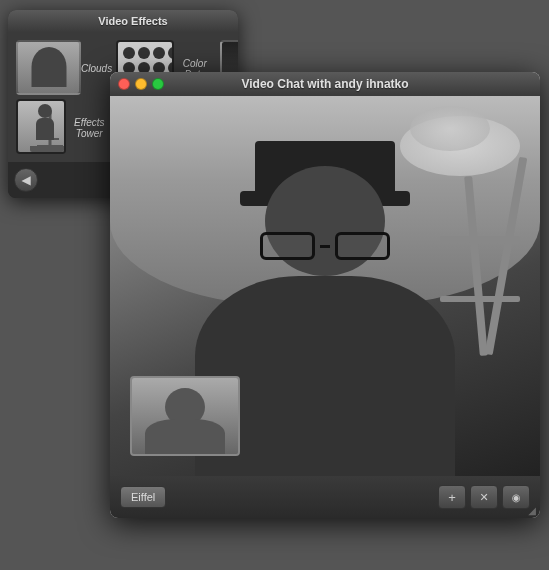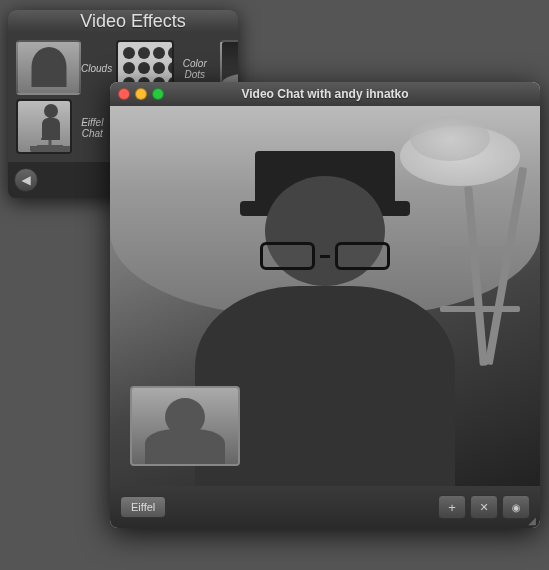--- a/index.html
+++ b/index.html
@@ -29,22 +29,22 @@
       background: linear-gradient(to bottom, #5a5a5a, #3a3a3a);
       height: 22px;
       display: flex;
       align-items: center;
       justify-content: center;
       position: relative;
     }
 
     .effects-titlebar-title {
       color: #e0e0e0;
-      font-size: 18px;
-      font-weight: normal;
+      font-size: 11px;
+      font-weight: bold;
       text-shadow: 0 1px 1px rgba(0,0,0,0.5);
       margin-left: 20px;
     }
 
     .effects-grid {
       display: grid;
       grid-template-columns: repeat(3, 1fr);
       gap: 4px;
       padding: 8px;
       background: #3a3a3a;
@@ -143,21 +143,21 @@
       display: flex;
       align-items: center;
       justify-content: center;
       color: #ccc;
       font-size: 12px;
     }
 
     
     .videochat-window {
       position: absolute;
-      top: 82px;
+      top: 72px;
       left: 110px;
       width: 430px;
       background: #e5e5e5;
       border-radius: 8px;
       box-shadow: 0 6px 30px rgba(0,0,0,0.8);
       overflow: hidden;
       z-index: 2;
     }
 
     .videochat-titlebar {
@@ -514,21 +514,21 @@
             <div style="position:absolute;bottom:5px;left:50%;transform:translateX(-50%);width:26px;height:2px;background:#555;"></div>
             <div style="position:absolute;bottom:0;left:0;width:40px;height:6px;background:#555;border-radius:0 0 2px 2px;"></div>
           </div>
 
           <div style="position:absolute;bottom:0;right:8px;width:22px;height:48px;">
             <div style="position:absolute;top:0;left:50%;transform:translateX(-50%);width:14px;height:14px;border-radius:50%;background:#444;"></div>
             <div style="position:absolute;top:14px;left:50%;transform:translateX(-50%);width:18px;height:22px;background:#444;border-radius:6px 6px 0 0;"></div>
           </div>
         </div>
       </div>
-      <span class="effect-label">Eiffel Chat</span>
+      <span class="effect-label">Effects Tower</span>
     </div>
 
     <div class="effect-item">
       <div class="effect-thumb selected">
         <div style="width:100%;height:100%;background:linear-gradient(to bottom,#999,#777);position:relative;display:flex;align-items:center;justify-content:center;">
 
           <div style="position:relative;width:55px;height:50px;">
             <div style="position:absolute;top:0;left:50%;transform:translateX(-50%);width:30px;height:14px;background:#333;border-radius:3px 3px 0 0;"></div>
             <div style="position:absolute;top:12px;left:50%;transform:translateX(-50%);width:35px;height:24px;background:#555;border-radius:50%;"></div>
             <div style="position:absolute;top:22px;left:50%;transform:translateX(-50%);width:32px;height:8px;display:flex;align-items:center;gap:2px;">

